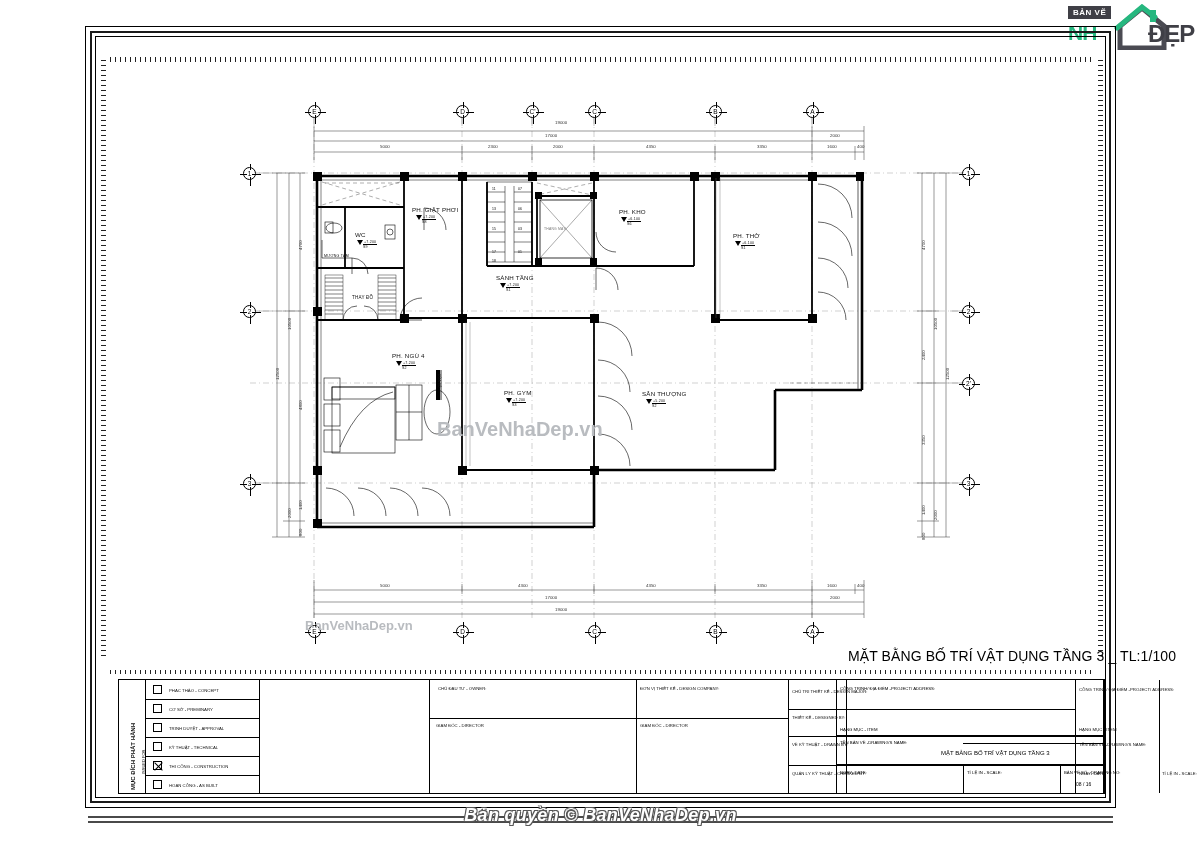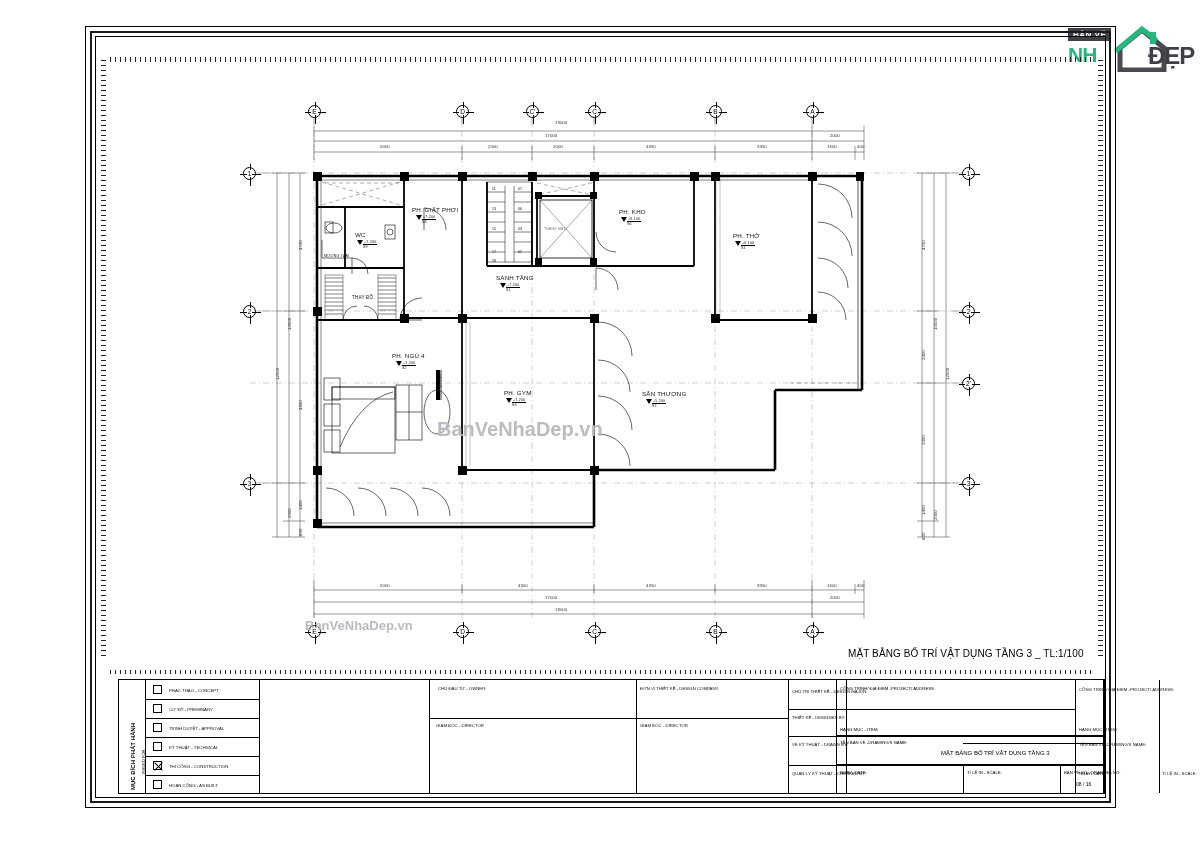--- a/index.html
+++ b/index.html
@@ -9,21 +9,21 @@
     font-family: "Liberation Sans", sans-serif;
   }
   #page {
     position: relative;
     width: 1200px; height: 857px;
     background: #ffffff;
     overflow: hidden;
   }
 
   
-  #logo { position: absolute; left: 1066px; top: 24px; width: 126px; height: 48px; }
+  #logo { position: absolute; left: 1066px; top: 2px; width: 126px; height: 48px; }
   #logo .lg-banve {
     position: absolute; left: 2px; top: 4px;
     background: #3f3f46; color: #fff;
     font-size: 8px; font-weight: bold; letter-spacing: .5px;
     padding: 2px 5px 2px 5px; line-height: 9px;
   }
   #logo .lg-nh {
     position: absolute; left: 2px; top: 18px;
     color: #26b77f; font-size: 21px; font-weight: bold;
     letter-spacing: -1px; line-height: 25px;
@@ -99,21 +99,21 @@
   .gbub span{ position:relative; z-index:2; background:#fff; padding:0 1px;}
 
   .dimtxt {
     position: absolute; font-size: 4.4px; color: #333;
     white-space: nowrap; text-align: center;
   }
   .dimtxt.vert { transform-origin: 0 0; transform: rotate(-90deg); }
 
   .plan-title {
     position: absolute; left: 848px; top: 648px;
-    font-size: 10px; color: #000; white-space: nowrap;
+    font-size: 14px; color: #000; white-space: nowrap;
     letter-spacing: .1px;
   }
 
   .wm {
     position: absolute; color: #b9bcc0; font-weight: bold;
     white-space: nowrap; pointer-events: none;
   }
   .wm.big { font-size: 20px; left: 437px; top: 418px; }
   .wm.small { font-size: 13px; left: 305px; top: 618px; }
 
@@ -666,14 +666,19 @@
 
   <div style="position:absolute;left:840px;top:686px;font-size:4.3px;">CÔNG TRÌNH/ ĐỊA ĐIỂM -PROJECT/ ADDRESS:</div>
   <div style="position:absolute;left:840px;top:727px;font-size:4.3px;">HẠNG MỤC - ITEM</div>
   <div style="position:absolute;left:840px;top:740px;font-size:4.3px;">TÊN BẢN VẼ -DRAWING'S NAME:</div>
   <div style="position:absolute;left:941px;top:750px;font-size:6px;">MẶT BẰNG BỐ TRÍ VẬT DỤNG TẦNG 3</div>
   <div style="position:absolute;left:840px;top:770px;font-size:4.3px;">NGÀY- DATE:</div>
   <div style="position:absolute;left:967px;top:770px;font-size:4.3px;">TỈ LỆ IN - SCALE:</div>
   <div style="position:absolute;left:1064px;top:770px;font-size:4.3px;">BẢN VẼ SỐ - DRAWING NO:</div>
   <div style="position:absolute;left:1076px;top:781px;font-size:5px;">08 / 16</div>
 
+  <div id="copyr">
+    <div class="bar1"></div>
+    <div class="bar2"></div>
+    <div class="txt">Bản quyền © BanVeNhaDep.vn</div>
+  </div>
 
 </div>
 
 </body></html>

